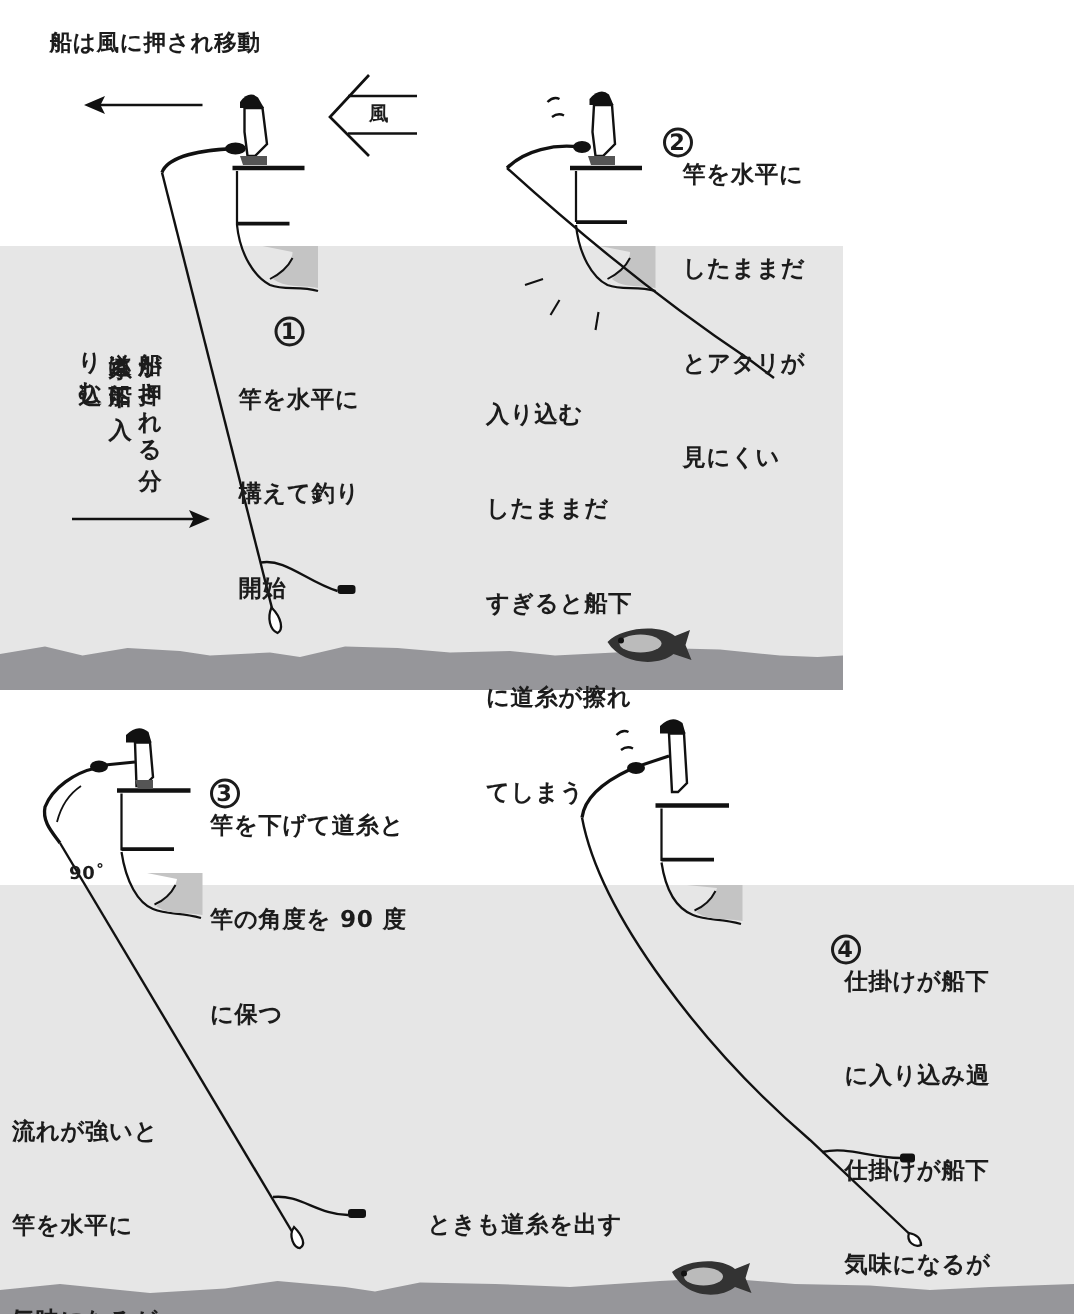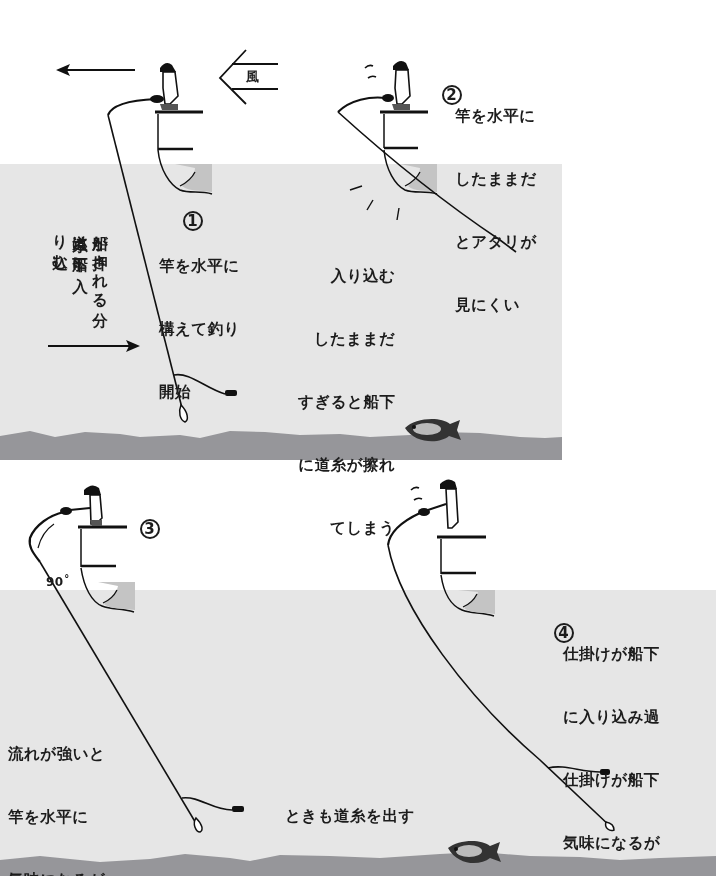--- a/index.html
+++ b/index.html
@@ -94,20 +94,21 @@
       <line x1="397" y1="220" x2="399" y2="208"></line>
     </g>
 
     <g transform="translate(405,418)">
       <path d="M0,10 C10,0 35,-2 45,6 L55,2 L52,12 L56,22 L44,18 C35,26 10,26 0,10 Z" fill="#333"></path>
       <ellipse cx="22" cy="11" rx="14" ry="6" fill="#bbb"></ellipse>
       <circle cx="9" cy="9" r="2" fill="#111"></circle>
     </g>
   </svg>
 
+  <div class="lbl title" style="left:33px;top:18px;">船は風に押され移動</div>
   <div class="lbl wind" style="left:246px;top:66px;">風</div>
 
   <div class="lbl" style="left:159px;top:190px;">
     <span class="num">1</span>
   </div>
   <div class="lbl" style="left:159px;top:214px;">
     <span class="line-item">竿を水平に</span>
     <span class="line-item">構えて釣り</span>
     <span class="line-item">開始</span>
   </div>
@@ -121,21 +122,21 @@
     <span class="line-item">とアタリが</span>
     <span class="line-item">見にくい</span>
   </div>
 
   <div class="lbl vert" style="left:30px;top:198px;height:140px;">
     <span>船が押される分</span>
     <span>道糸は船下に入</span>
     <span>り込む</span>
   </div>
 
-  <div class="lbl" style="left:298px;top:224px;text-align:right;">
+  <div class="lbl" style="left:324px;top:224px;">
     <span class="line-item">入り込む</span>
     <span class="line-item">したままだ</span>
     <span class="line-item">すぎると船下</span>
     <span class="line-item">に道糸が擦れ</span>
     <span class="line-item">てしまう</span>
   </div>
 </div>
 
 <div class="panel" style="top:460px;width:716px;height:416px;">
   <svg class="layer" width="716" height="416">
@@ -189,20 +190,25 @@
     <g transform="translate(448,380)">
       <path d="M0,8 C10,0 32,-2 42,6 L52,2 L49,12 L53,22 L42,18 C32,26 10,26 0,8 Z" fill="#333"></path>
       <ellipse cx="21" cy="11" rx="13" ry="6" fill="#bbb"></ellipse>
       <circle cx="8" cy="9" r="2" fill="#111"></circle>
     </g>
   </svg>
 
   <div class="lbl" style="left:116px;top:38px;">
     <span class="num">3</span>
   </div>
+  <div class="lbl" style="left:140px;top:38px;">
+    <span class="line-item">竿を下げて道糸と</span>
+    <span class="line-item">竿の角度を 90 度</span>
+    <span class="line-item">に保つ</span>
+  </div>
   <div class="lbl deg" style="left:46px;top:112px;">90˚</div>
 
   <div class="lbl" style="left:530px;top:142px;">
     <span class="num">4</span>
   </div>
   <div class="lbl" style="left:563px;top:142px;">
     <span class="line-item">仕掛けが船下</span>
     <span class="line-item">に入り込み過</span>
     <span class="line-item">仕掛けが船下</span>
     <span class="line-item">気味になるが</span>

